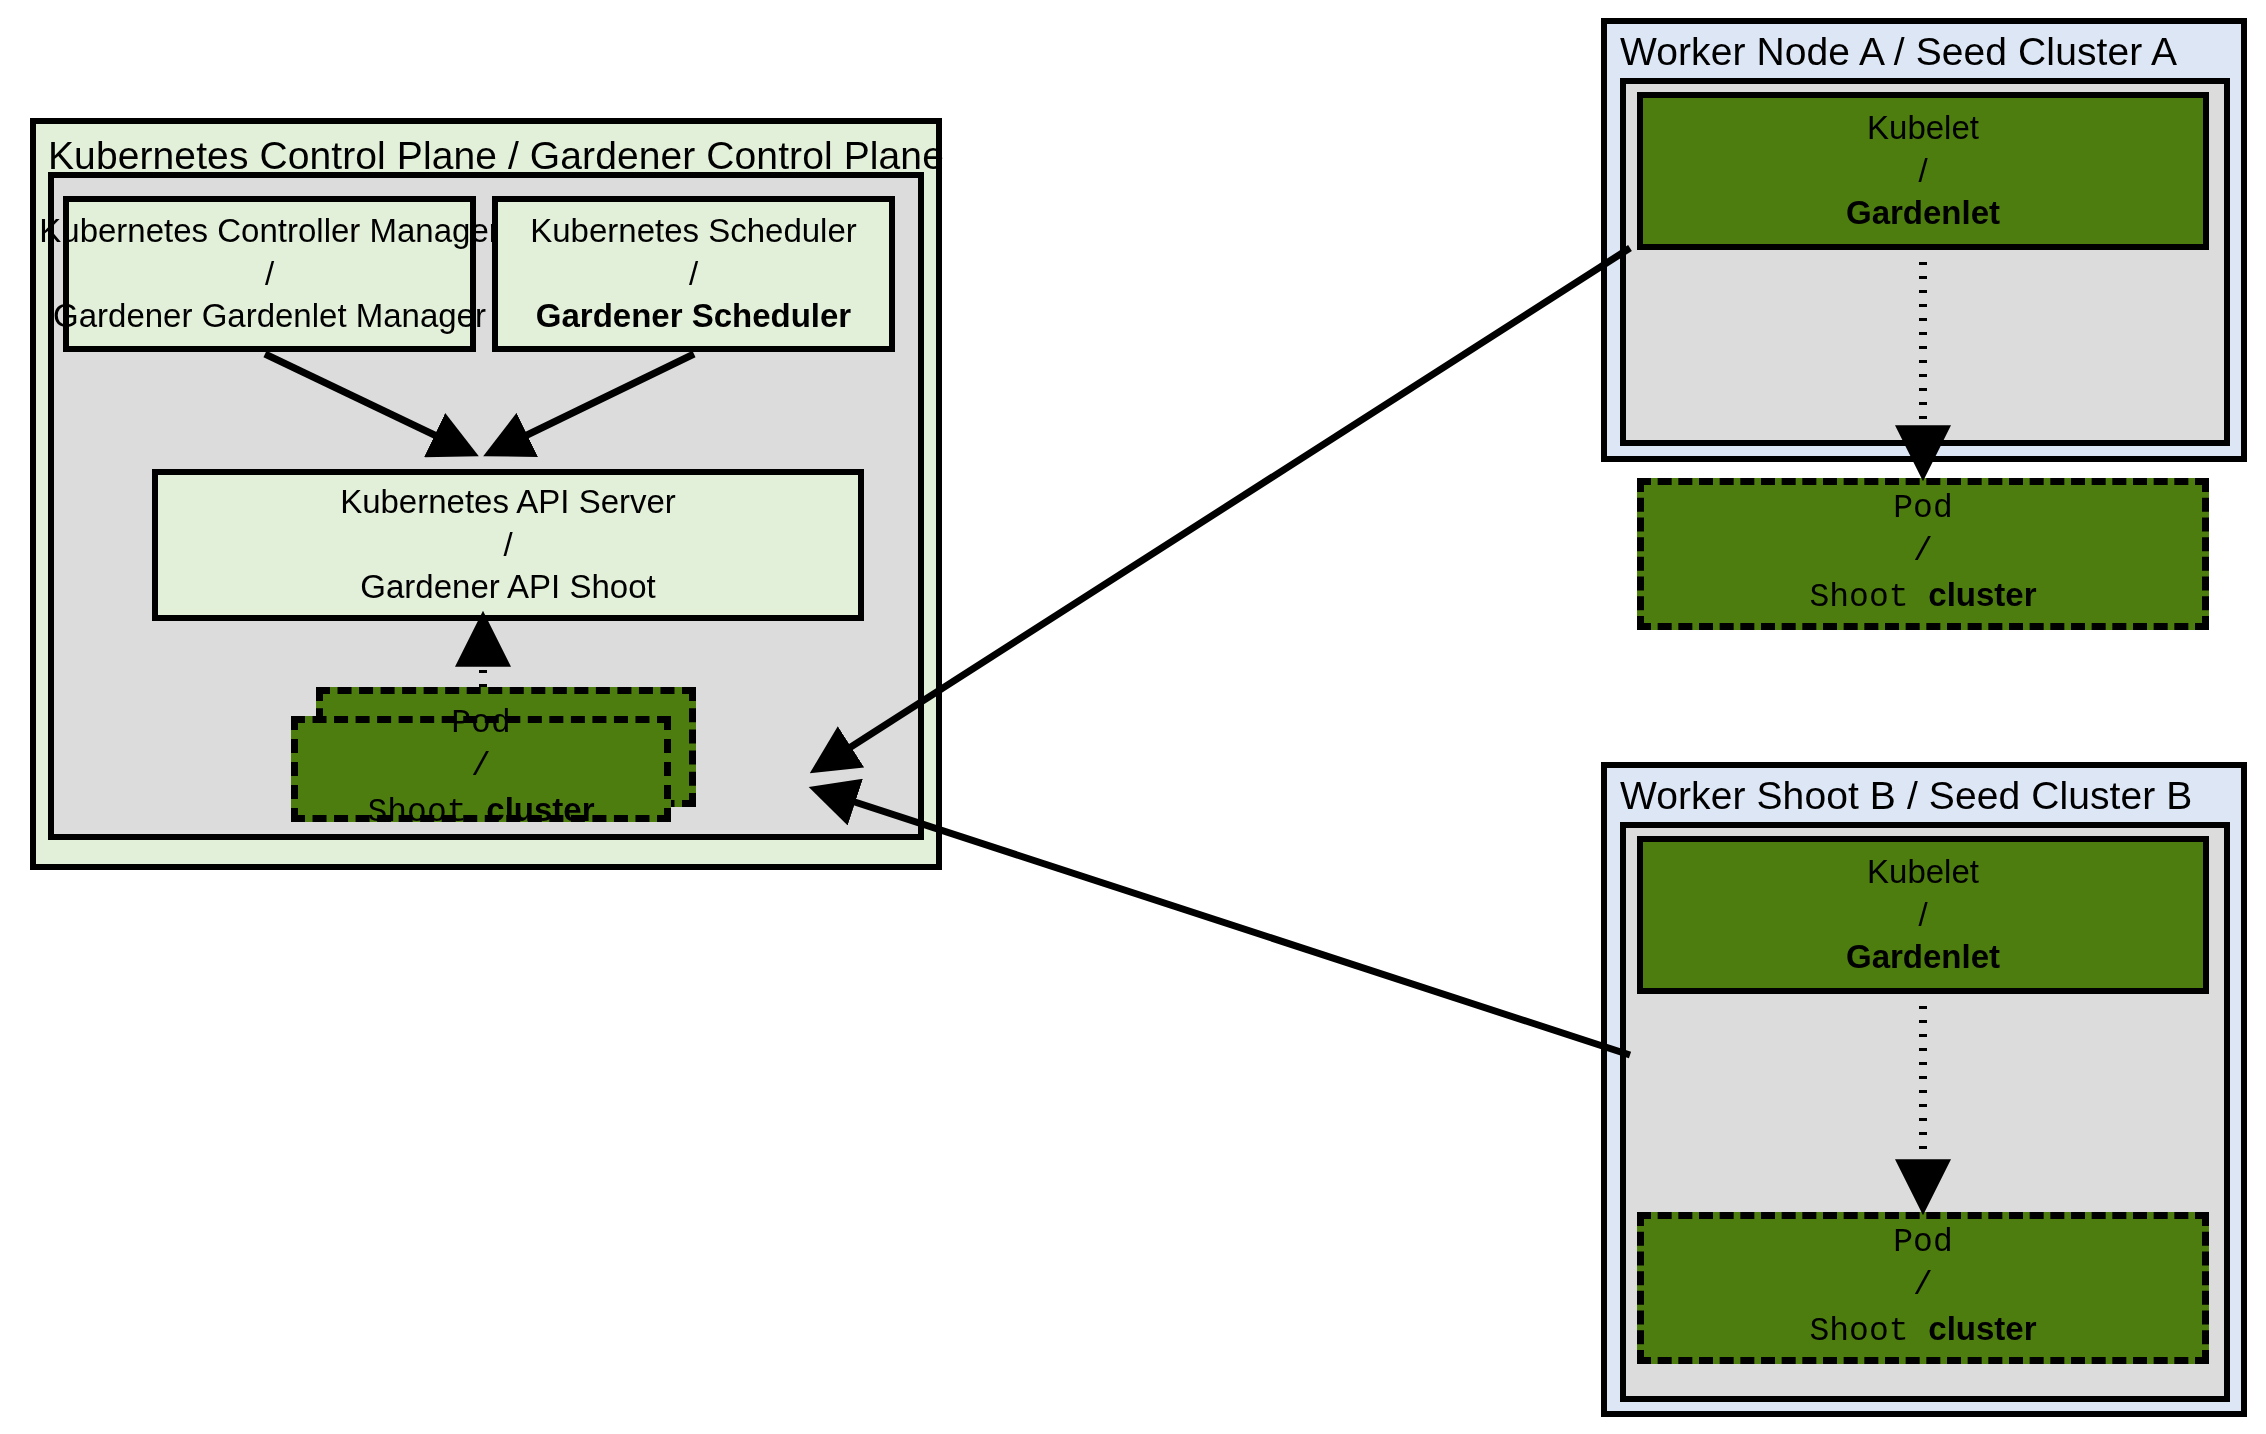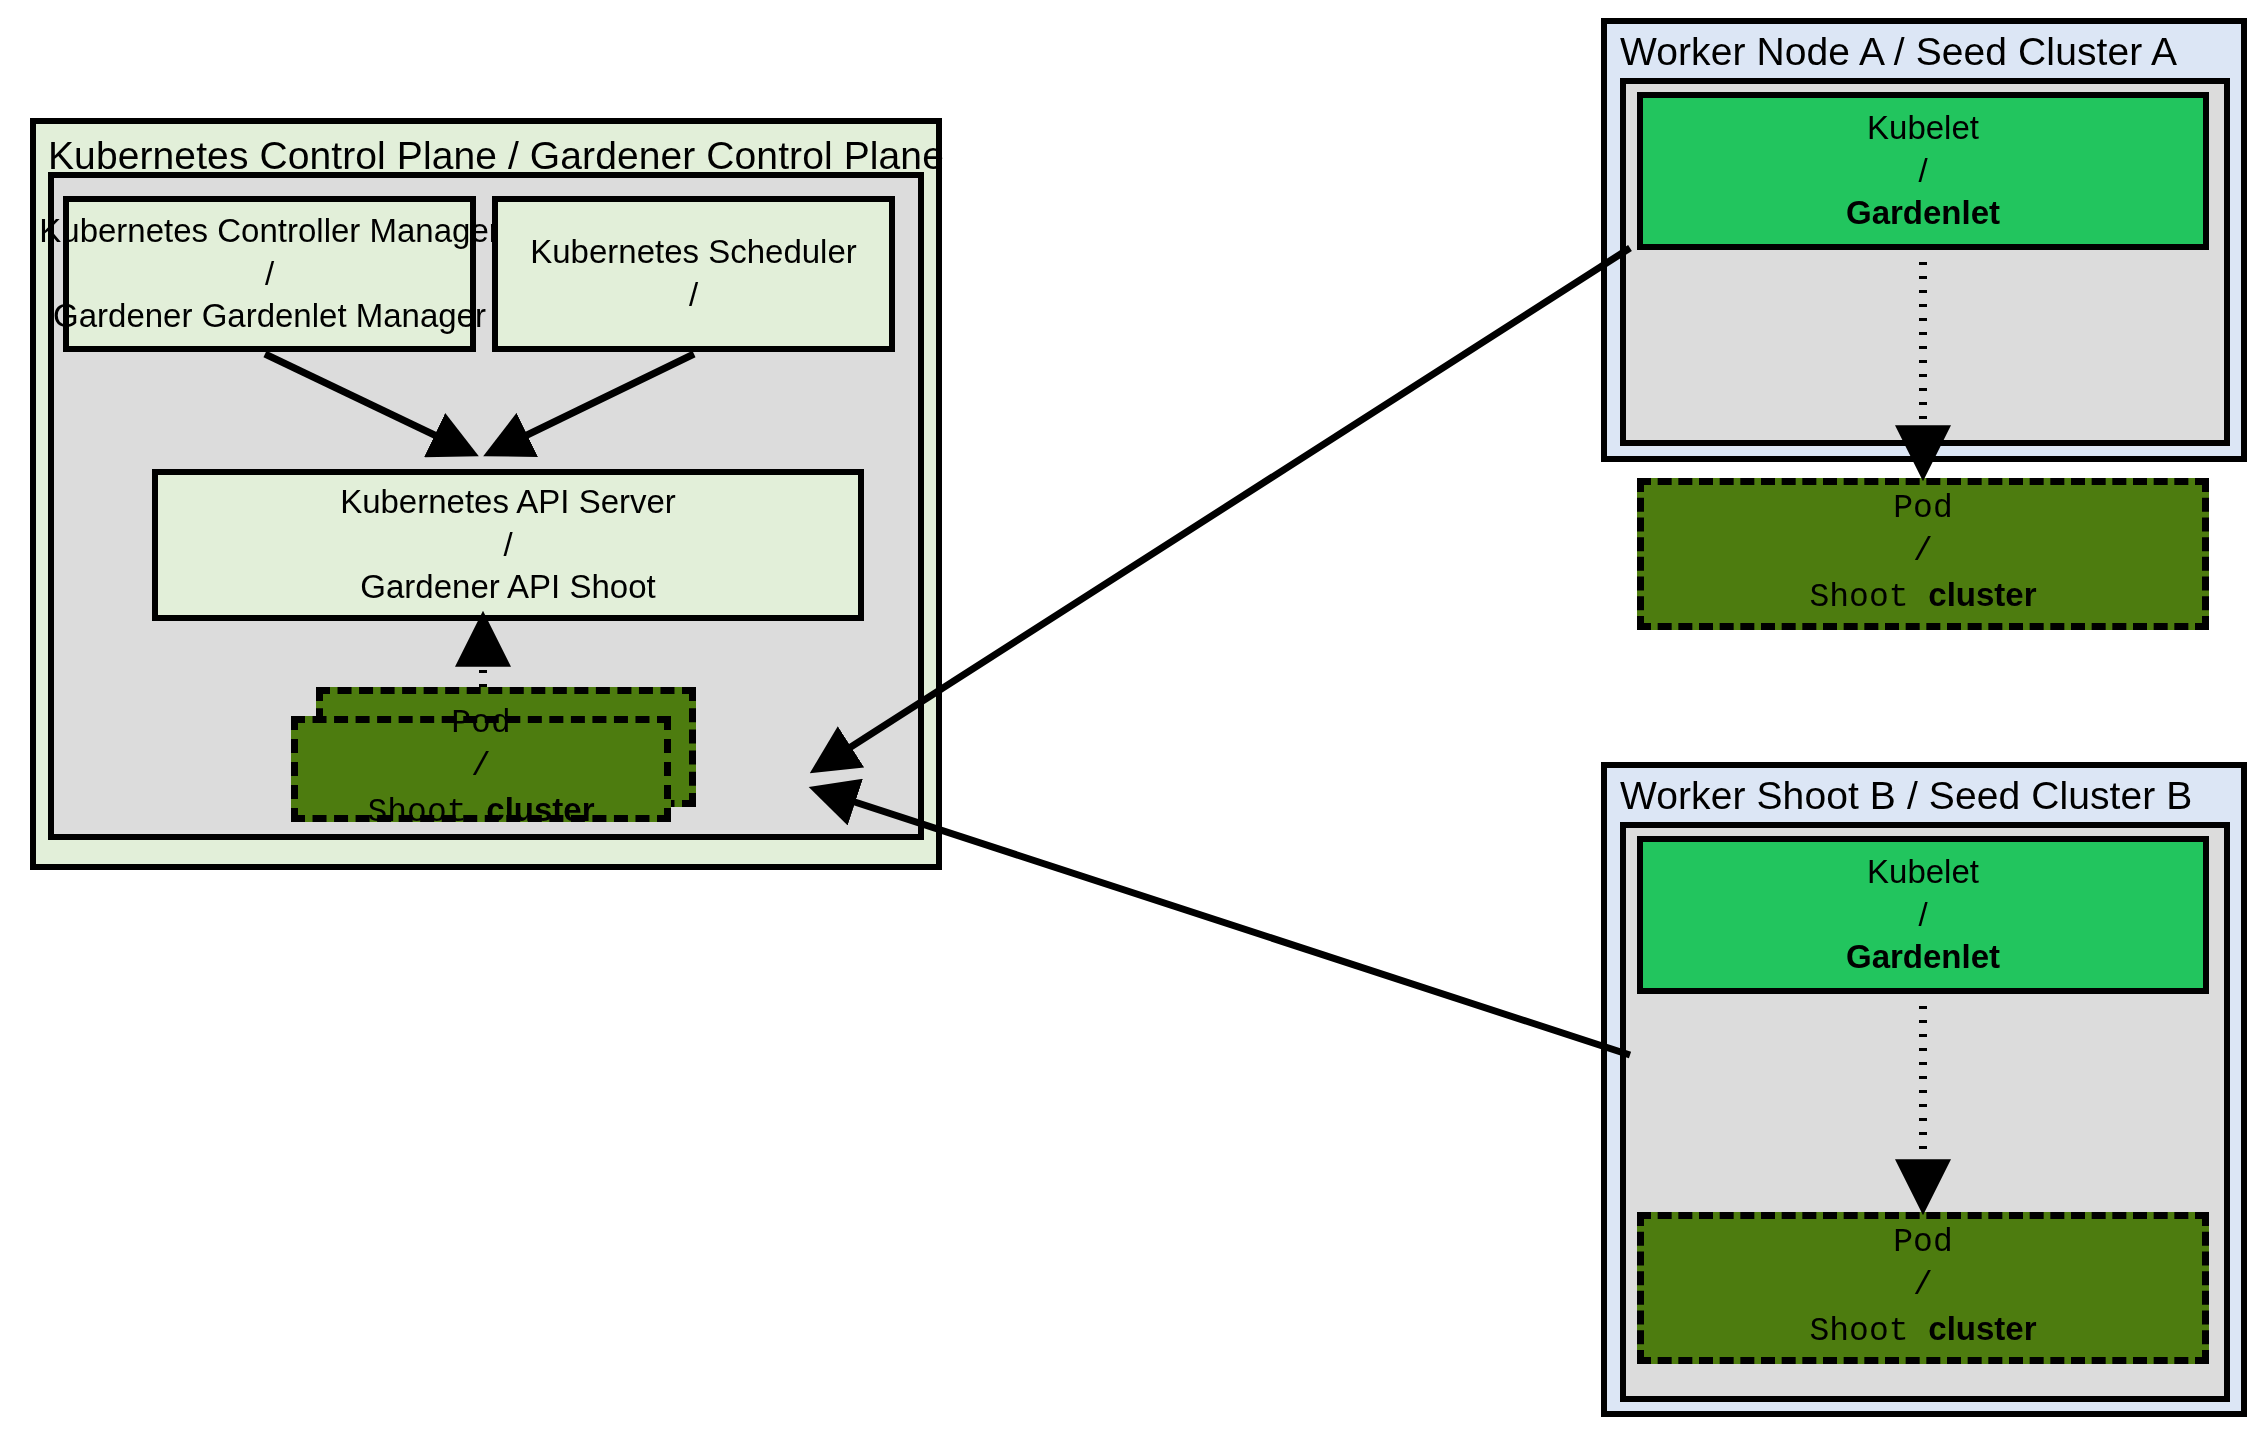--- a/index.html
+++ b/index.html
@@ -16,21 +16,21 @@
   }
   .abs{position:absolute;box-sizing:border-box;}
 
   
   .solid{border:6px solid #000;}
   .dashed{border:7px dashed #000;}
 
   .green{background:#e2efd9;}
   .gray{background:#dcdcdc;}
   .blue{background:#dce6f5;}
-  .orange{background:#22c55e;}
+  .orange{background:#4d7c0f;}
   .peach{background:#4d7c0f;}
 
   
   .title{
     font-size:39px;
     line-height:1.12;
     letter-spacing:.1px;
     white-space:nowrap;
   }
   .mono{font-family:"Liberation Mono","DejaVu Sans Mono",monospace;}
@@ -68,20 +68,21 @@
       <span class="ln">Kubernetes Controller Manager</span>
       <span class="ln">/</span>
       <span class="ln">Gardener Gardenlet Manager</span>
     </div>
   </div>
 
   <div class="abs solid green" style="left:492px;top:196px;width:403px;height:156px;padding-left:28px;">
     <div class="stack">
       <span class="ln">Kubernetes Scheduler</span>
       <span class="ln">/</span>
+      <span class="ln b">Gardener Scheduler</span>
     </div>
   </div>
 
   <div class="abs solid green" style="left:152px;top:460px;width:712px;height:152px;margin-top:9px;">
     <div class="stack">
       <span class="ln">Kubernetes API Server</span>
       <span class="ln">/</span>
       <span class="ln">Gardener API Shoot</span>
     </div>
   </div>

